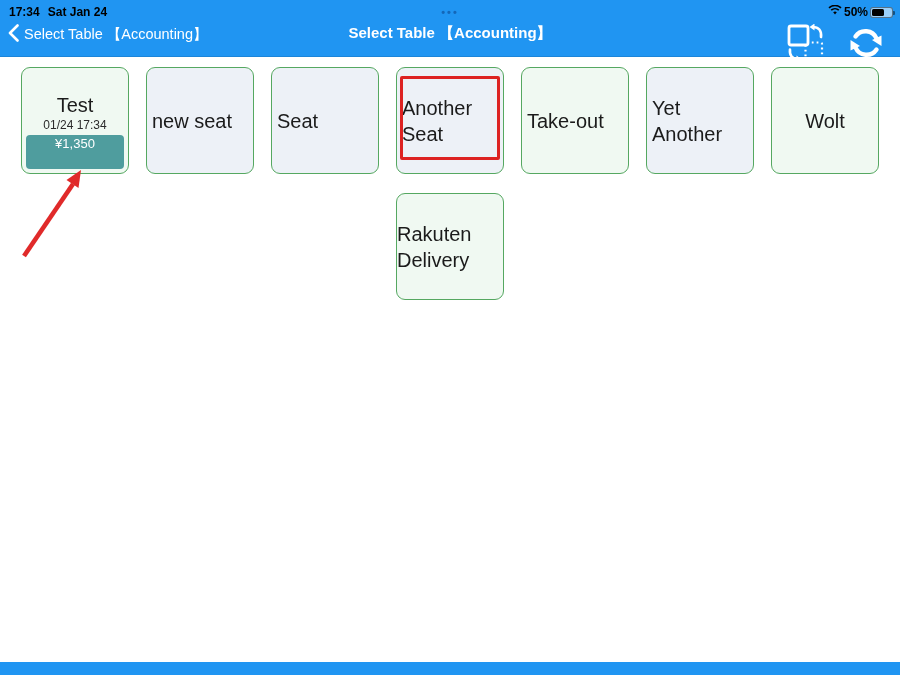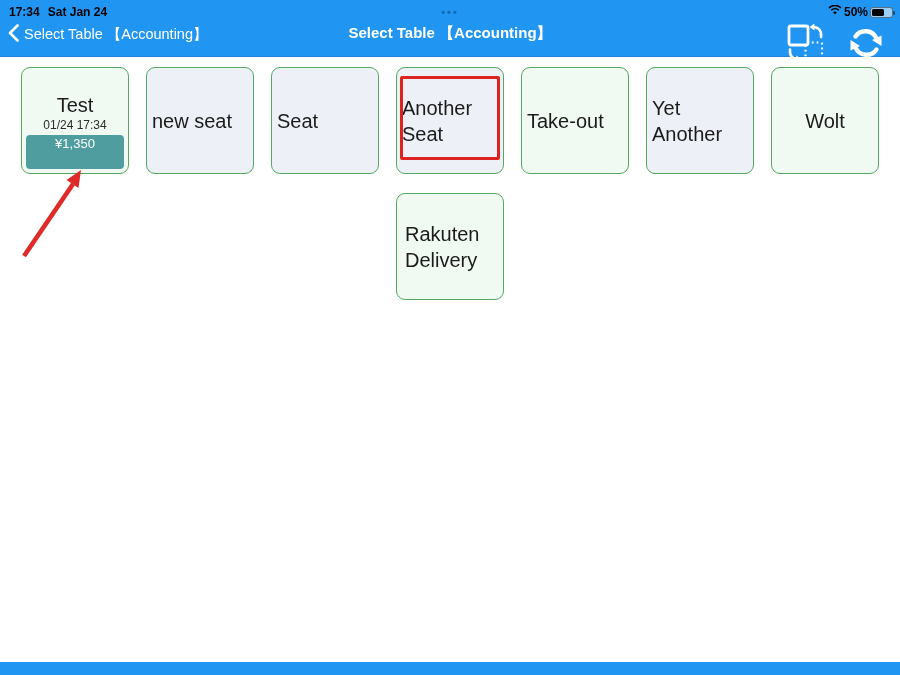--- a/index.html
+++ b/index.html
@@ -158,21 +158,21 @@
       <div class="table-btn">
         <div class="t-label">Yet Another</div>
       </div>
       <div class="table-btn bg-mint t-center">
         <div class="t-label">Wolt</div>
       </div>
     </div>
     <div class="row row2">
       <div class="spacer"></div>
       <div class="table-btn bg-mint">
-        <div class="t-label" style="padding-left:8px;">Rakuten Delivery</div>
+        <div class="t-label" style="padding-left:0;">Rakuten Delivery</div>
       </div>
     </div>
 
     <svg class="annot" viewBox="0 0 900 618">
       <line x1="24" y1="199" x2="73" y2="127" stroke="var(--arrow-red)" stroke-width="4.6"></line>
       <polygon points="81,113 78.5,131 66.5,123" fill="var(--arrow-red)"></polygon>
     </svg>
   </div>
 
   <div class="bottombar"></div>

